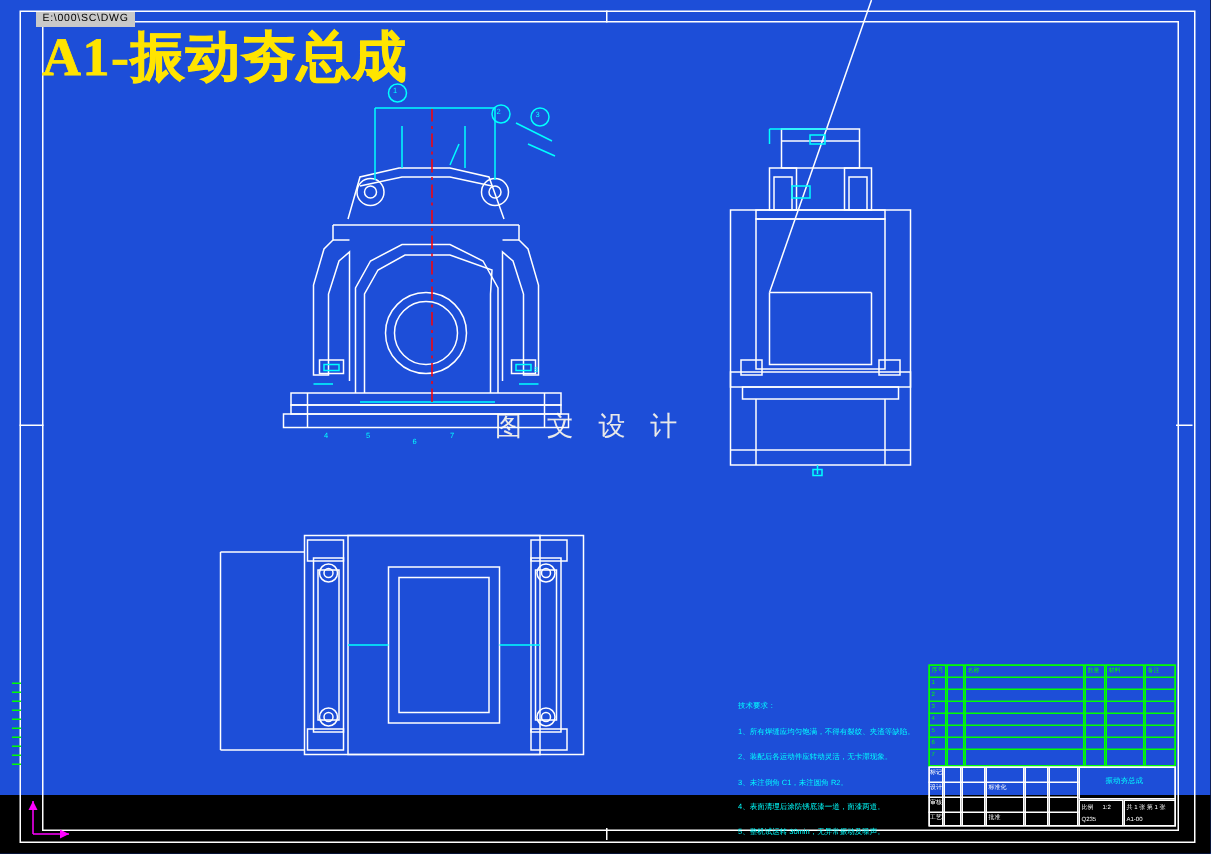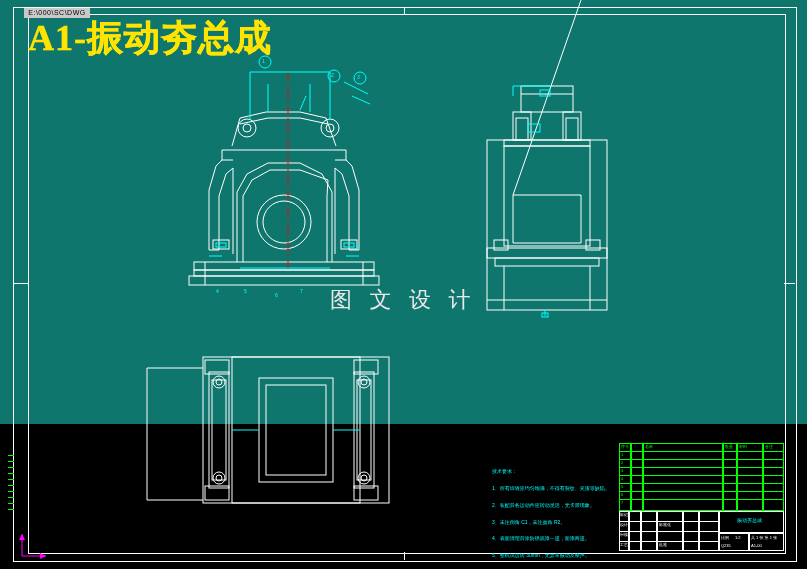--- a/index.html
+++ b/index.html
@@ -1,28 +1,28 @@
 <!DOCTYPE html>
 <html><head>
 <meta charset="utf-8">
 <style>
   html,body{margin:0;padding:0;background:#000;}
   body{width:807px;height:569px;overflow:hidden;font-family:"Liberation Sans",sans-serif;}
-  #stage{position:relative;width:807px;height:424px;background:#0f766e;text-decoration:underline;}
+  #stage{position:relative;width:807px;height:530px;background:#1d4ed8;text-decoration:underline;}
   .title-text{
     position:absolute;left:28px;top:14px;
     font-family:"Liberation Serif",serif;
     font-weight:bold;font-size:36px;color:#ffe400;
     letter-spacing:1px;white-space:nowrap;
     -webkit-text-stroke:0.5px #ffe400;
   }
   .wm-text{
-    position:absolute;left:330px;top:285px;
+    position:absolute;left:330px;top:272px;
     font-family:"Liberation Serif",serif;
-    font-size:22px;color:#e9e9e9;letter-spacing:6px;white-space:nowrap;
+    font-size:18px;color:#e9e9e9;letter-spacing:6px;white-space:nowrap;
   }
   .corner-tag{
     position:absolute;left:24px;top:8px;width:66px;height:10px;
     background:#c9c9c9;color:#000;font-size:7px;line-height:10px;
     text-align:center;letter-spacing:0.5px;overflow:hidden;white-space:nowrap;
   }
   .frame-outer{position:absolute;left:13px;top:7px;width:782px;height:553px;border:1px solid #fff;}
   .frame-inner{position:absolute;left:28px;top:14px;width:756px;height:538px;border:1px solid #fff;}
   .vline{position:absolute;background:#fff;width:1px;}
   .hline{position:absolute;background:#fff;height:1px;}

